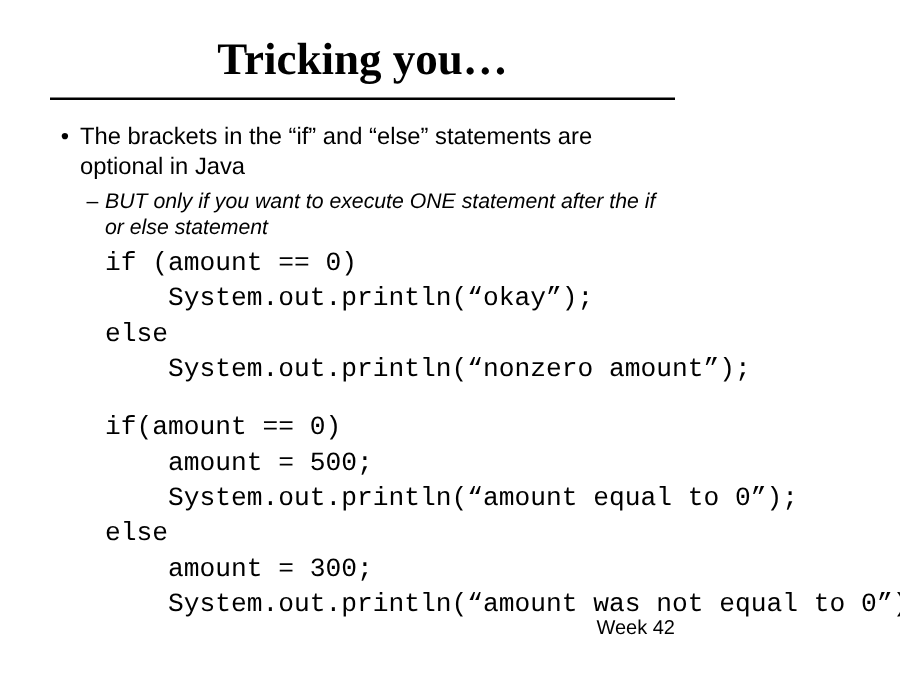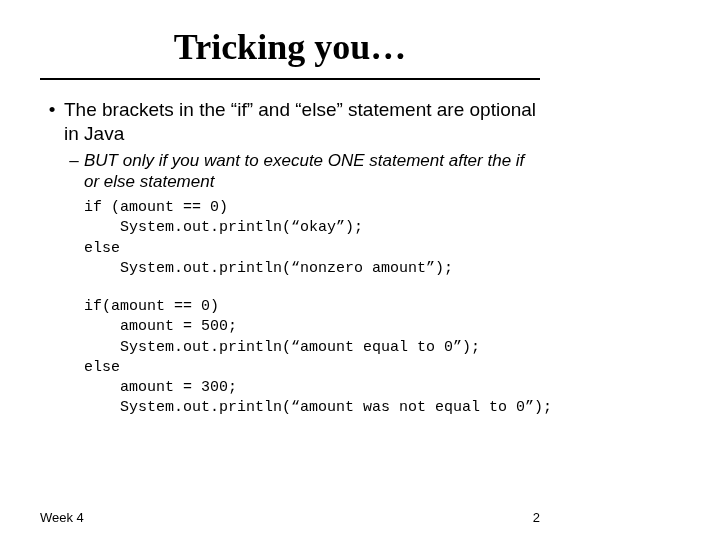--- a/index.html
+++ b/index.html
@@ -6,33 +6,33 @@
   html, body { width: 720px; height: 540px; background: #fff; font-family: Arial, Helvetica, sans-serif; color: #000; }
   .slide { position: relative; width: 580px; height: 540px; padding: 20px 40px 30px 40px; }
   .title { font-family: "Times New Roman", Times, serif; font-size: 36px; text-align: center; margin-top: 6px; margin-bottom: 10px; }
   .rule { border: none; border-top: 2.5px solid #000; margin: 0 0 18px 0; }
   .b1 { display: flex; font-size: 19px; line-height: 1.25; margin-bottom: 4px; }
   .b1 .dot { width: 24px; flex: 0 0 24px; text-align: center; }
   .b1 .txt { flex: 1; }
   .b2 { display: flex; font-size: 17px; line-height: 1.25; margin-left: 24px; margin-bottom: 6px; }
   .b2 .dash { width: 20px; flex: 0 0 20px; text-align: center; }
   .b2 .txt { flex: 1; font-style: italic; }
-  .code { font-family: "Courier New", Courier, monospace; font-size: 15px; line-height: 1.35; white-space: pre; margin-left: 44px; margin-bottom: 18px; }
-  .footer { position: absolute; bottom: 15px; left: 40px; right: 40px; display: flex; justify-content: space-between; font-size: 13px; }
+  .code { font-family: "Courier New", Courier, monospace; font-size: 21px; line-height: 1.35; white-space: pre; margin-left: 44px; margin-bottom: 18px; }
+  .footer { position: absolute; bottom: 28px; left: 40px; right: 40px; display: flex; justify-content: flex-end; font-size: 16px; }
 </style>
 </head>
 <body>
 
 <div class="slide">
   <h1 class="title">Tricking you…</h1>
   <hr class="rule">
 
   <div class="b1">
     <div class="dot">•</div>
-    <div class="txt">The brackets in the “if” and “else” statement are optional in Java</div>
+    <div class="txt">The brackets in the “if” and “else” statements are optional in Java</div>
   </div>
 
   <div class="b2">
     <div class="dash">–</div>
     <div class="txt">BUT only if you want to execute ONE statement after the if or else statement</div>
   </div>
 
   <div class="code">if (amount == 0)
     System.out.println(“okay”);
 else

